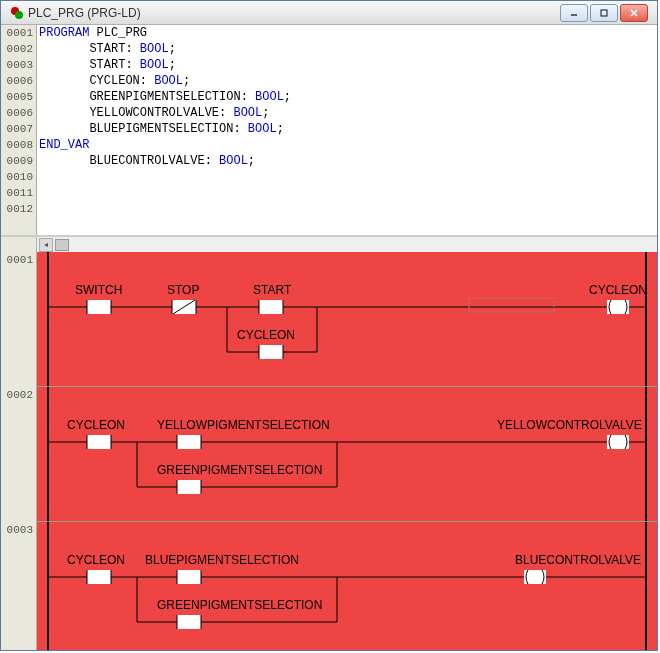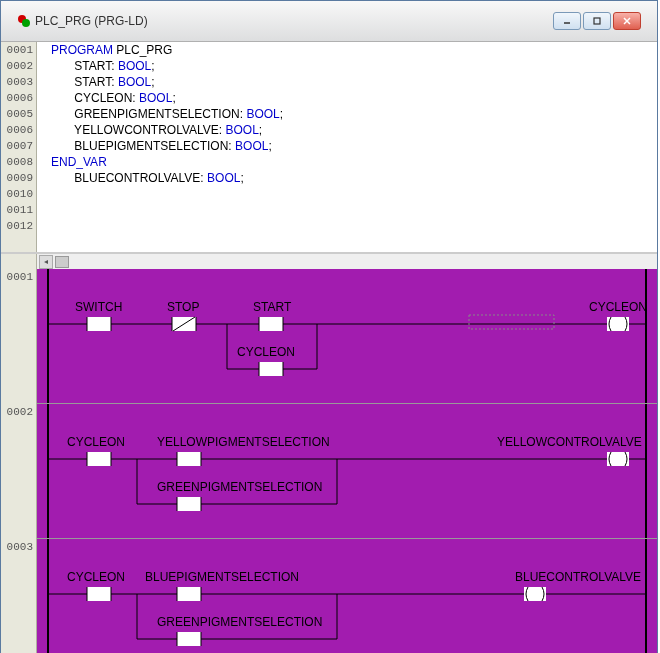--- a/index.html
+++ b/index.html
@@ -9,26 +9,26 @@
     font-size: 11px;
     background: #fff;
     width: 660px;
   }
   .window {
     border: 1px solid #5a7aa0;
     background: #fff;
     width: 658px;
   }
   .titlebar {
-    height: 41px;
+    height: 24px;
     background: linear-gradient(to bottom, #f8f8f8, #dddedf);
     border-bottom: 1px solid #b0b0b0;
     display: flex;
     align-items: center;
-    padding: 0 16px;
+    padding: 0 9px;
   }
   .title-icon {
     width: 14px; height: 14px;
     margin-right: 4px;
     display: flex; align-items:center; justify-content:center;
   }
   .title-text {
     flex: 1;
     color: #333;
     font-size: 12px;
@@ -54,23 +54,23 @@
     background: #e8e8dc;
     border-right: 1px solid #b0b0a0;
     font-family: "Courier New", monospace;
     font-size: 11px;
     color:#555;
     text-align:right;
   }
   .gutter div { height: 16px; padding-right:3px; line-height:16px;}
   .code {
     flex:1;
-    font-family: Liberation Sans, sans-serif;
+    font-family: Liberation Mono, monospace;
     font-size: 12px;
-    padding-left: 14px;
+    padding-left: 2px;
   }
   .code-line { height:16px; line-height:16px; white-space: pre; }
   .kw { color:#0000cc; }
   .scroll-spacer {
     height: 16px;
     background:#efefef;
     border-top:1px solid #ccc;
     display:flex;
     align-items:center;
   }
@@ -100,21 +100,21 @@
     width:36px;
     background:#e8e8dc;
     border-right:1px solid #b0b0a0;
     font-family:"Courier New",monospace;
     font-size:11px; color:#555;
     text-align:right;
   }
   .ladder{
     flex:1;
     position:relative;
-    background:#a21caf;
+    background:#ef4444;
   }
   .network{
     border-bottom:1px solid #999;
     position:relative;
   }
   .rail{
     position:absolute;
     top:0;bottom:0;
     width:2px;
     background:#000;

